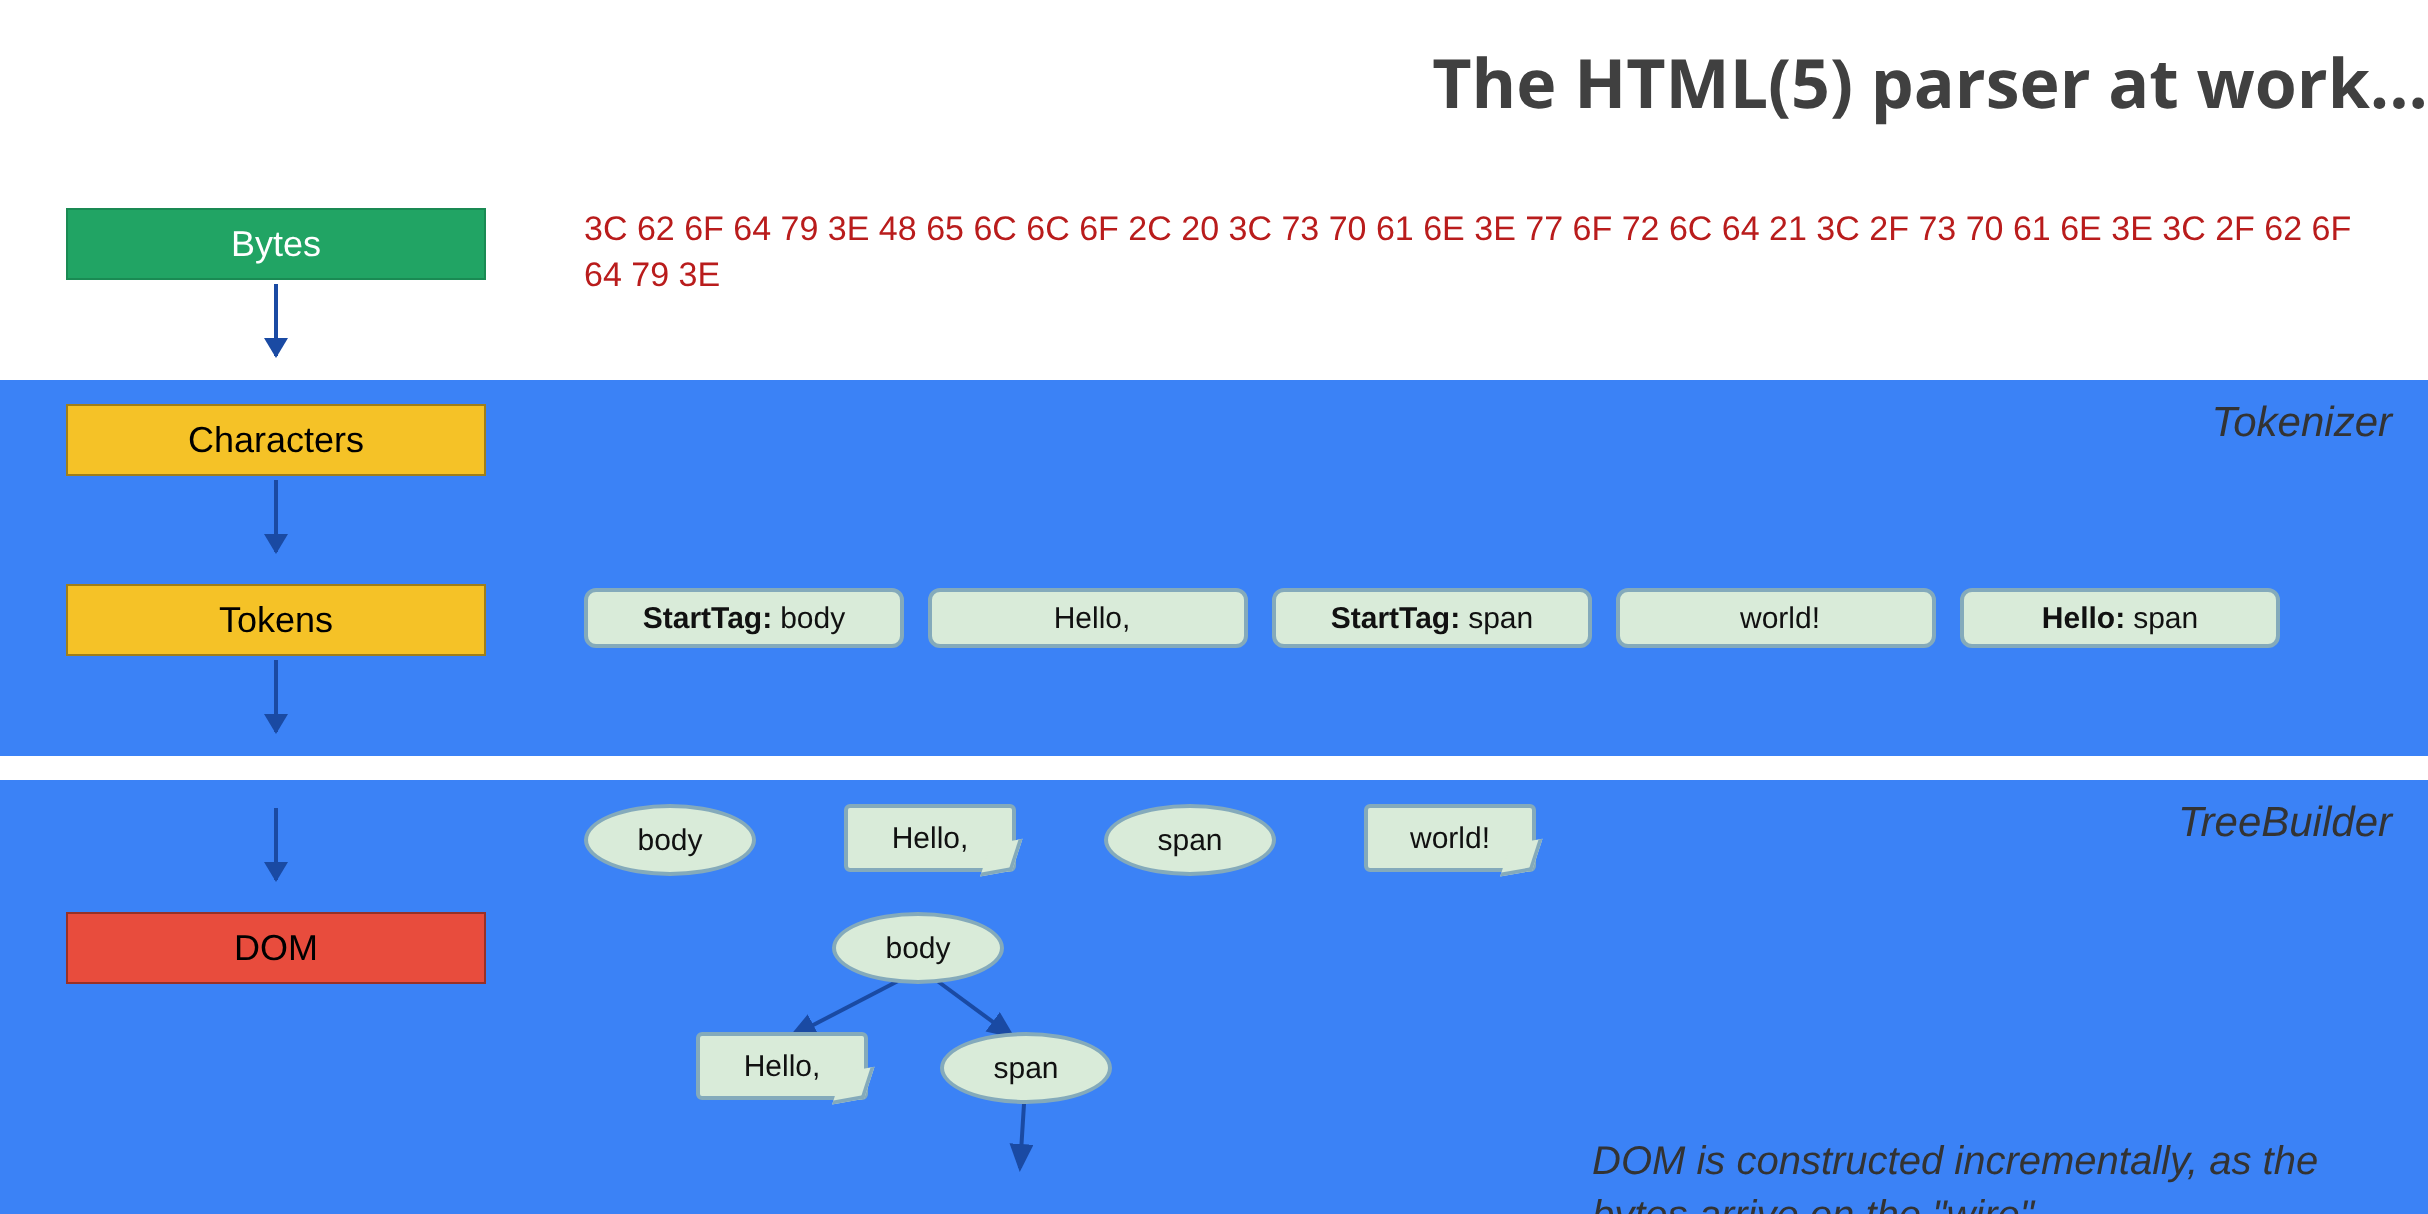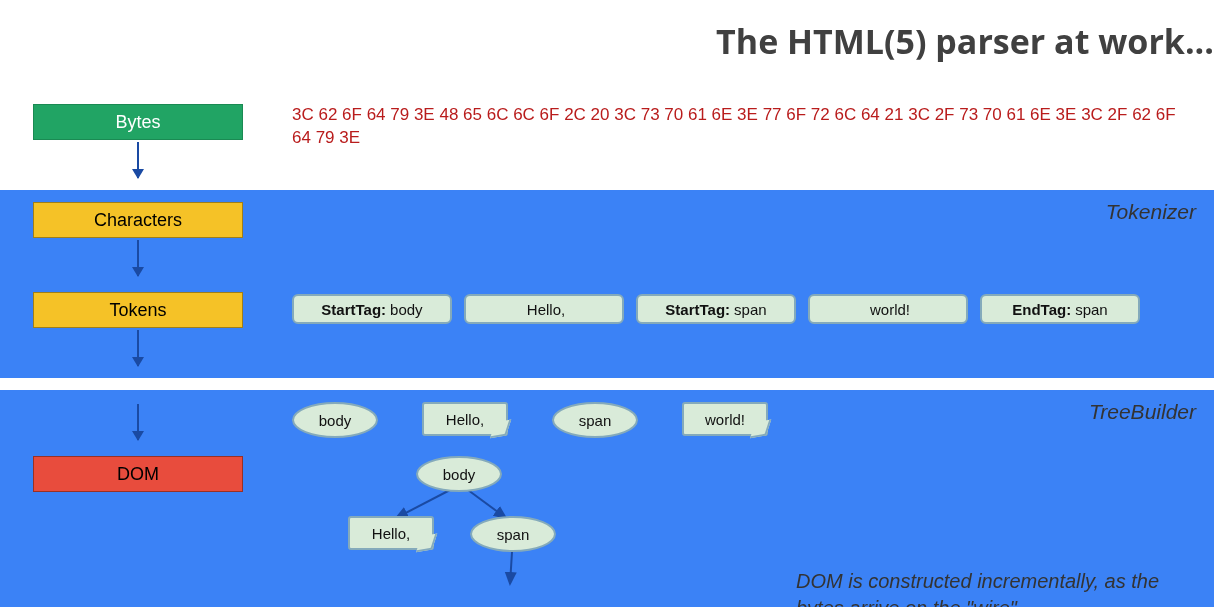--- a/index.html
+++ b/index.html
@@ -157,21 +157,21 @@
         </div>
       <div class="token">
           <b>StartTag:</b>
           <span>span</span>
         </div>
       <div class="token">
           <b></b>
           <span>world!</span>
         </div>
       <div class="token">
-          <b>EndTag:</b>
+          <b>Hello:</b>
           <span>span</span>
         </div>
     </div>
   </div>
 </div>
 
 <div class="row shaded" style="margin-top:12px;">
   <div class="stage-col">
     <div class="arrow"></div>
   </div>

